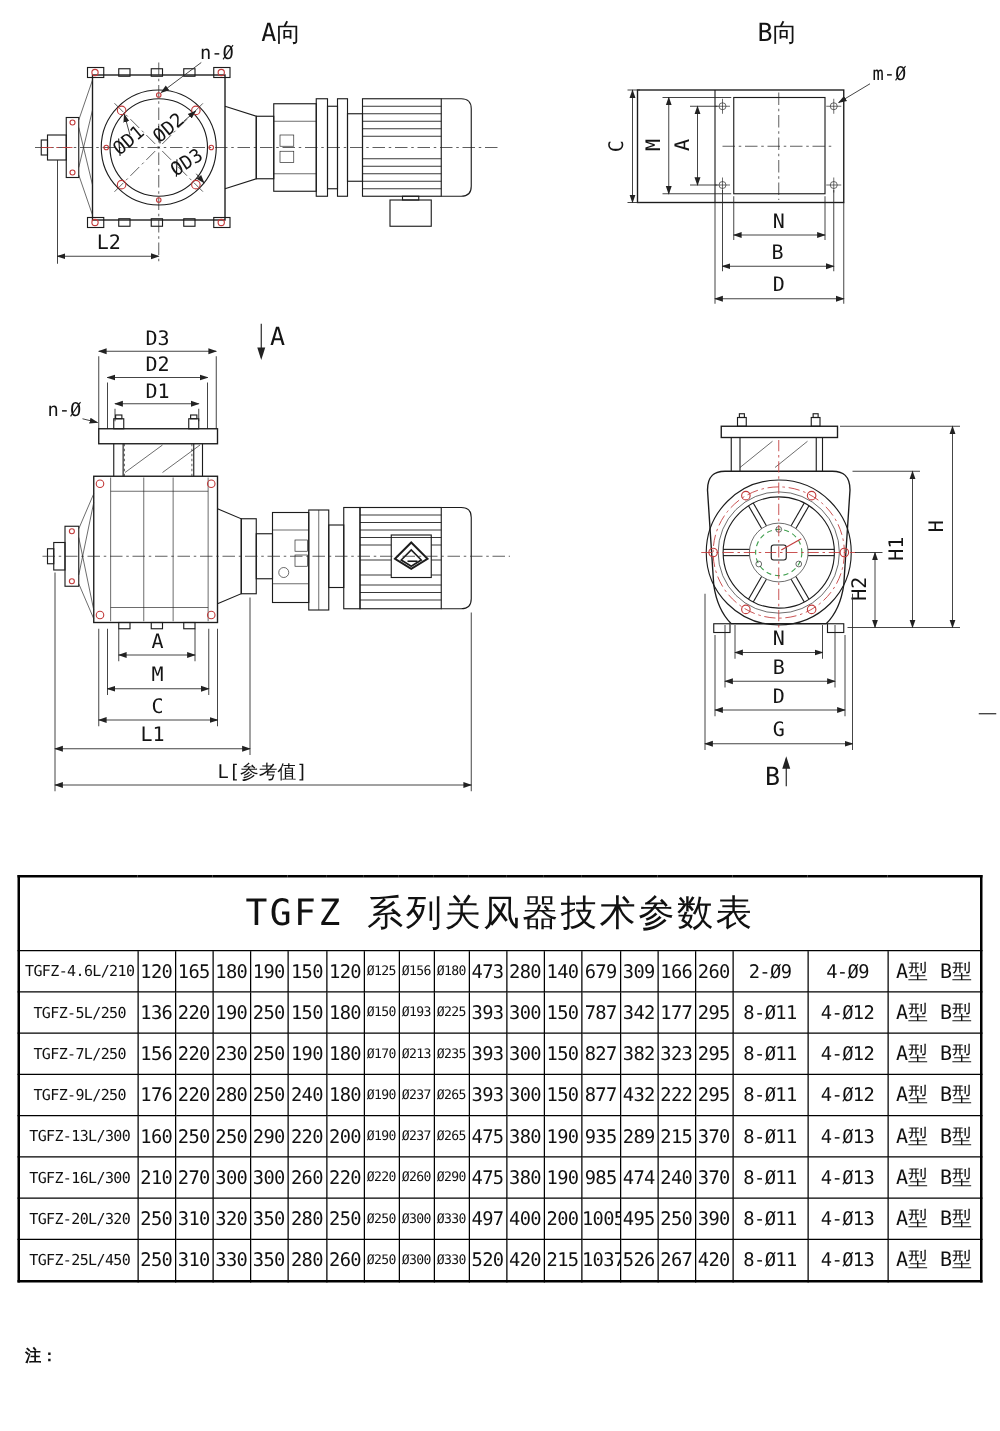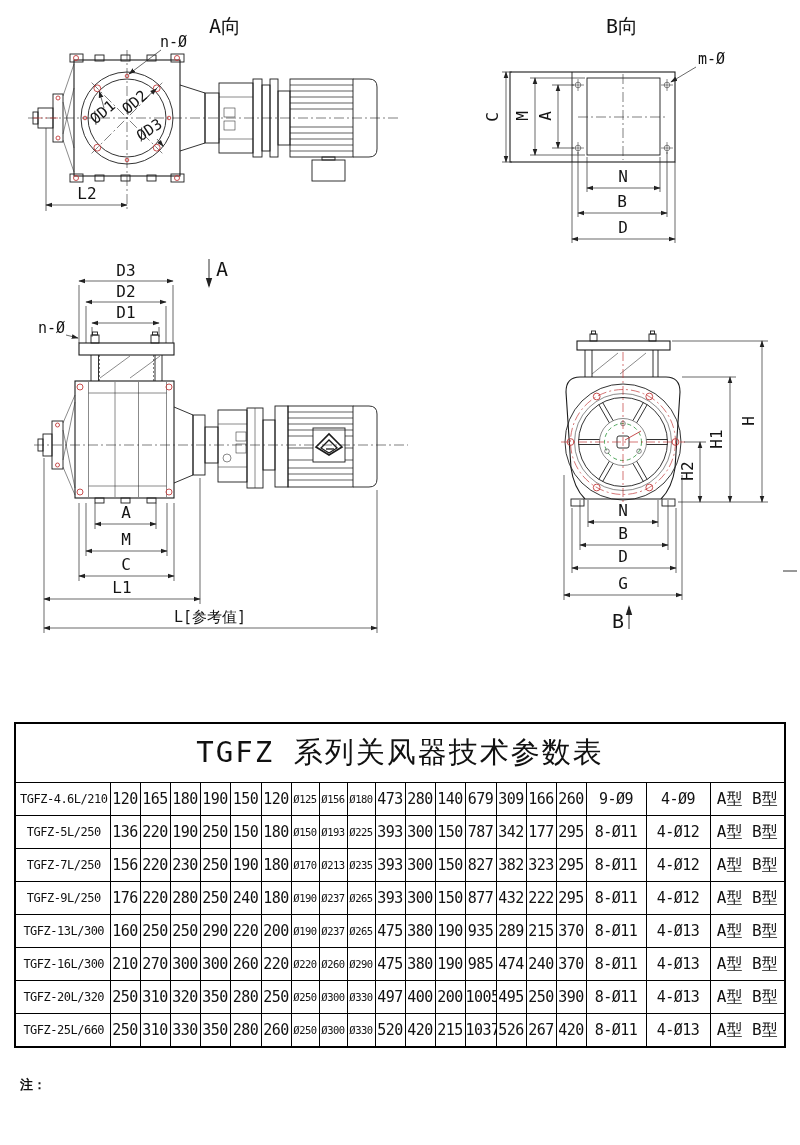--- a/index.html
+++ b/index.html
@@ -14,21 +14,21 @@
   .cl{stroke:#2a2a2a;stroke-width:0.6;fill:none;stroke-dasharray:10 3 2 3;}
   .dot{stroke:#2a2a2a;stroke-width:0.6;fill:none;stroke-dasharray:2 2;}
   .rd{stroke:#c23b3b;stroke-width:0.9;fill:none;}
   .rcl{stroke:#c23b3b;stroke-width:0.7;fill:none;stroke-dasharray:9 3 2 3;}
   .grn{stroke:#3f9e4d;stroke-width:0.9;fill:none;stroke-dasharray:4 3;}
   .dlab{font-family:"DejaVu Sans Mono",monospace;font-size:16px;}
   .dlab15{font-family:"DejaVu Sans Mono",monospace;font-size:15px;}
   .vtitle{font-family:"DejaVu Sans Mono",monospace;font-size:20px;}
   .fin{stroke:#1c1c1c;stroke-width:0.7;}
   
-  table[data-name="spec-table"]{position:absolute;left:14px;top:722px;width:772px;
+  table[data-name="spec-table"]{position:absolute;left:14px;top:700px;width:772px;
     border-collapse:collapse;table-layout:fixed;border:2px solid #000;background:#fff;}
   th,td{border:1px solid #000;text-align:center;padding:0;overflow:hidden;white-space:nowrap;}
   .title-row th{height:58px;font-weight:normal;font-size:29px;letter-spacing:2px;
     font-family:"DejaVu Sans Mono",monospace;}
   .head-row th{height:33px;font-weight:normal;font-size:17px;font-family:"DejaVu Sans Mono",monospace;}
   .head-row th:first-child{font-size:15px;font-weight:bold;}
   .head-row th:last-child{font-size:12.5px;font-weight:bold;}
   tbody td{height:32px;font-size:15px;font-family:"DejaVu Sans Mono",monospace;letter-spacing:-0.5px;}
   tbody td:first-child{font-size:12px;text-align:center;padding-left:2px;letter-spacing:-0.5px;}
   tbody td:nth-child(8),tbody td:nth-child(9),tbody td:nth-child(10){font-size:10.5px;}
@@ -450,21 +450,21 @@
           <td data-name="table-cell">Ø125</td>
           <td data-name="table-cell">Ø156</td>
           <td data-name="table-cell">Ø180</td>
           <td data-name="table-cell">473</td>
           <td data-name="table-cell">280</td>
           <td data-name="table-cell">140</td>
           <td data-name="table-cell">679</td>
           <td data-name="table-cell">309</td>
           <td data-name="table-cell">166</td>
           <td data-name="table-cell">260</td>
-          <td data-name="table-cell">9-Ø9</td>
+          <td data-name="table-cell">2-Ø9</td>
           <td data-name="table-cell">4-Ø9</td>
           <td data-name="table-cell">A型 B型</td>
         </tr>
         <tr data-name="table-row">
           <td data-name="table-cell">TGFZ-5L/250</td>
           <td data-name="table-cell">136</td>
           <td data-name="table-cell">220</td>
           <td data-name="table-cell">190</td>
           <td data-name="table-cell">250</td>
           <td data-name="table-cell">150</td>
@@ -587,21 +587,21 @@
           <td data-name="table-cell">200</td>
           <td data-name="table-cell">1005</td>
           <td data-name="table-cell">495</td>
           <td data-name="table-cell">250</td>
           <td data-name="table-cell">390</td>
           <td data-name="table-cell">8-Ø11</td>
           <td data-name="table-cell">4-Ø13</td>
           <td data-name="table-cell">A型 B型</td>
         </tr>
         <tr data-name="table-row">
-          <td data-name="table-cell">TGFZ-25L/660</td>
+          <td data-name="table-cell">TGFZ-25L/450</td>
           <td data-name="table-cell">250</td>
           <td data-name="table-cell">310</td>
           <td data-name="table-cell">330</td>
           <td data-name="table-cell">350</td>
           <td data-name="table-cell">280</td>
           <td data-name="table-cell">260</td>
           <td data-name="table-cell">Ø250</td>
           <td data-name="table-cell">Ø300</td>
           <td data-name="table-cell">Ø330</td>
           <td data-name="table-cell">520</td>

